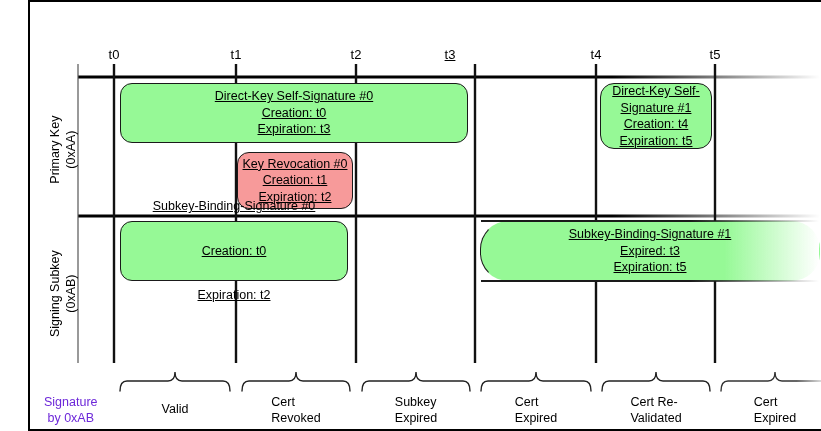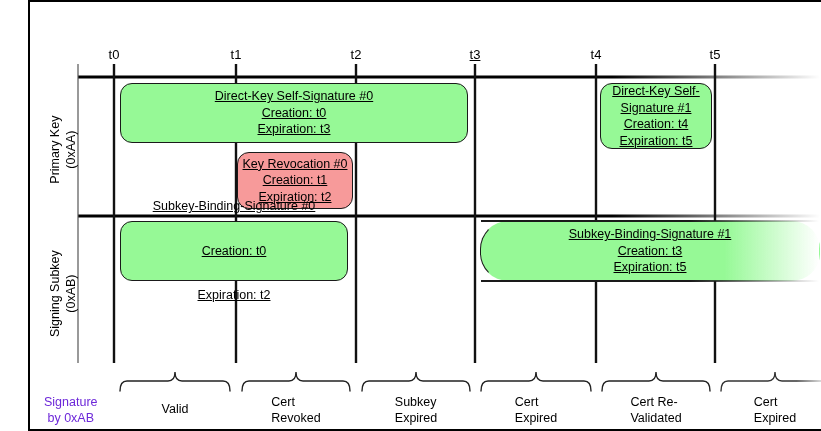--- a/index.html
+++ b/index.html
@@ -155,21 +155,21 @@
       <path d="M332 389 q0 -10 7 -10 h40 q7 0 7 -9 q0 9 7 9 h40 q7 0 7 10"></path>
       <path d="M451 389 q0 -10 7 -10 h41 q7 0 7 -9 q0 9 7 9 h41 q7 0 7 10"></path>
       <path d="M572 389 q0 -10 7 -10 h40 q7 0 7 -9 q0 9 7 9 h40 q7 0 7 10"></path>
       <path d="M691 389 q0 -10 7 -10 h40 q7 0 7 -9 q0 9 7 9 h40 q7 0 7 10" stroke="url(#fadeRightThin)"></path>
     </g>
   </svg>
 
   <div class="tick-label" style="left:84px;  top:46px;">t0</div>
   <div class="tick-label" style="left:206px; top:46px;">t1</div>
   <div class="tick-label" style="left:326px; top:46px;">t2</div>
-  <div class="tick-label" style="left:445px; top:46px;text-decoration:underline;">t3</div>
+  <div class="tick-label" style="left:420px; top:46px;text-decoration:underline;">t3</div>
   <div class="tick-label" style="left:566px; top:46px;">t4</div>
   <div class="tick-label" style="left:685px; top:46px;">t5</div>
 
   <div class="row-label" style="left:-21px; top:132px; width:110px;">
     <div>Primary Key</div>
     <div>(0xAA)</div>
   </div>
   <div class="row-label" style="left:-28px; top:276px; width:124px;">
     <div>Signing Subkey</div>
     <div>(0xAB)</div>
@@ -180,35 +180,35 @@
     <div class="line">Creation: t0</div>
     <div class="line">Expiration: t3</div>
   </div>
 
   <div class="sig-box red" style="left:207px; top:150px; width:116px; height:57px;">
     <div class="line">Key Revocation #0</div>
     <div class="line">Creation: t1</div>
     <div class="line">Expiration: t2</div>
   </div>
 
-  <div class="sig-box green" style="left:570px; top:81px; width:112px; height:66px;">
+  <div class="sig-box green" style="left:570px; top:81px; width:112px; height:66px;border-radius:14px;">
     <div>Direct-Key Self-Signature #1</div>
     <div class="line">Creation: t4</div>
     <div class="line">Expiration: t5</div>
   </div>
 
   <div class="sig-box green" style="left:90px; top:219px; width:228px; height:60px;gap:28px;">
     <div class="line">Subkey-Binding-Signature #0</div>
     <div class="line">Creation: t0</div>
     <div class="line">Expiration: t2</div>
   </div>
 
   <div class="sig-box faded" style="left:450px; top:219px; width:340px; height:60px;">
     <div class="line">Subkey-Binding-Signature #1</div>
-    <div class="line">Creation: t3</div>
+    <div class="line">Expired: t3</div>
     <div class="line">Expiration: t5</div>
   </div>
 
   <div class="corner-label" style="left:14px; top:392px;">
     <div>Signature</div>
     <div>by 0xAB</div>
   </div>
 
   <div class="period-label" style="left:145px; top:399px;">
     <div>Valid</div>

